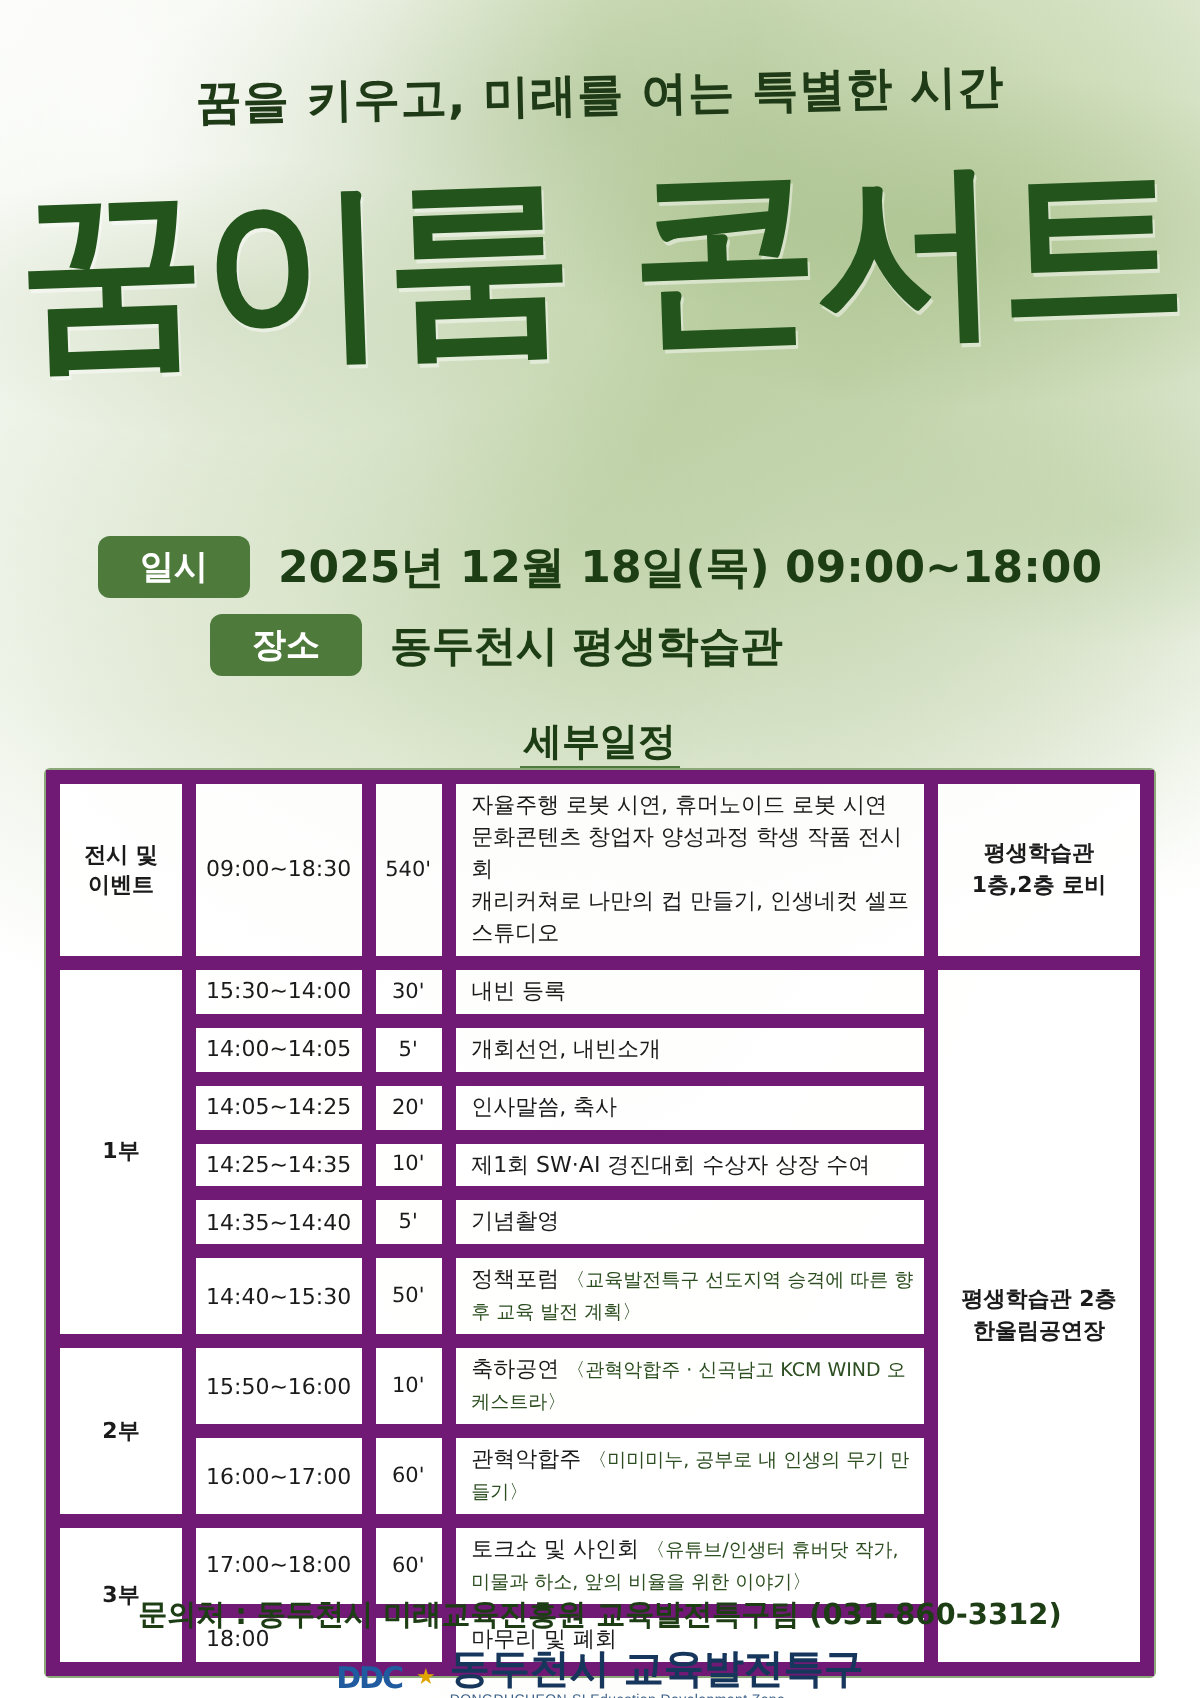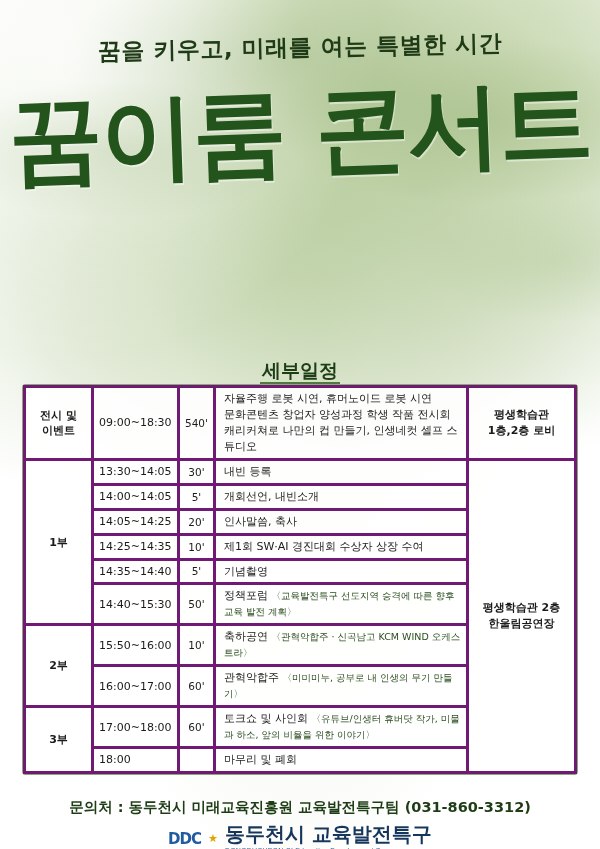--- a/index.html
+++ b/index.html
@@ -118,21 +118,21 @@
     border: 1px solid #8aa878;
     border-radius: 3px;
     padding: 0;
   }
   table {
     width: 100%;
     border-collapse: collapse;
     font-family: "DejaVu Sans", sans-serif;
   }
   td {
-    border: 3px solid #701a75;
+    border: 7px solid #701a75;
     padding: 3px 5px;
     font-size: 10.5px;
     color: #1b1b1b;
     vertical-align: middle;
   }
   td.part {
     width: 68px;
     text-align: center;
     font-weight: bold;
     font-size: 11px;
@@ -208,20 +208,30 @@
 </style>
 </head>
 <body>
 
 <div class="poster">
   <div class="wash"></div>
 
   <div class="tagline">꿈을 키우고, 미래를 여는 특별한 시간</div>
   <div class="maintitle">꿈이룸 콘서트</div>
 
+  <div class="meta">
+    <div class="meta-row">
+      <div class="meta-label">일시</div>
+      <div class="meta-value">2025년 12월 18일(목) 09:00~18:00</div>
+    </div>
+    <div class="meta-row">
+      <div class="meta-label">장소</div>
+      <div class="meta-value small">동두천시 평생학습관</div>
+    </div>
+  </div>
 
   <div class="sched-title">
     <span>세부일정</span>
   </div>
 
   <div class="table-wrap">
     <table>
       <tbody>
 
         <tr>
@@ -239,21 +249,21 @@
           <td class="place" rowspan="1">
             <span class="multiline">평생학습관
 1층,2층 로비</span>
           </td>
         </tr>
 
         <tr>
           <td class="part" rowspan="6">
             <span>1부</span>
           </td>
-          <td class="time">13:30~14:05</td>
+          <td class="time">15:30~14:00</td>
           <td class="dur">30'</td>
           <td class="desc">
             <span class="desc-main">내빈 등록</span>
           </td>
           <td class="place" rowspan="10">
             <span class="multiline">평생학습관 2층
 한울림공연장</span>
           </td>
         </tr>
 

